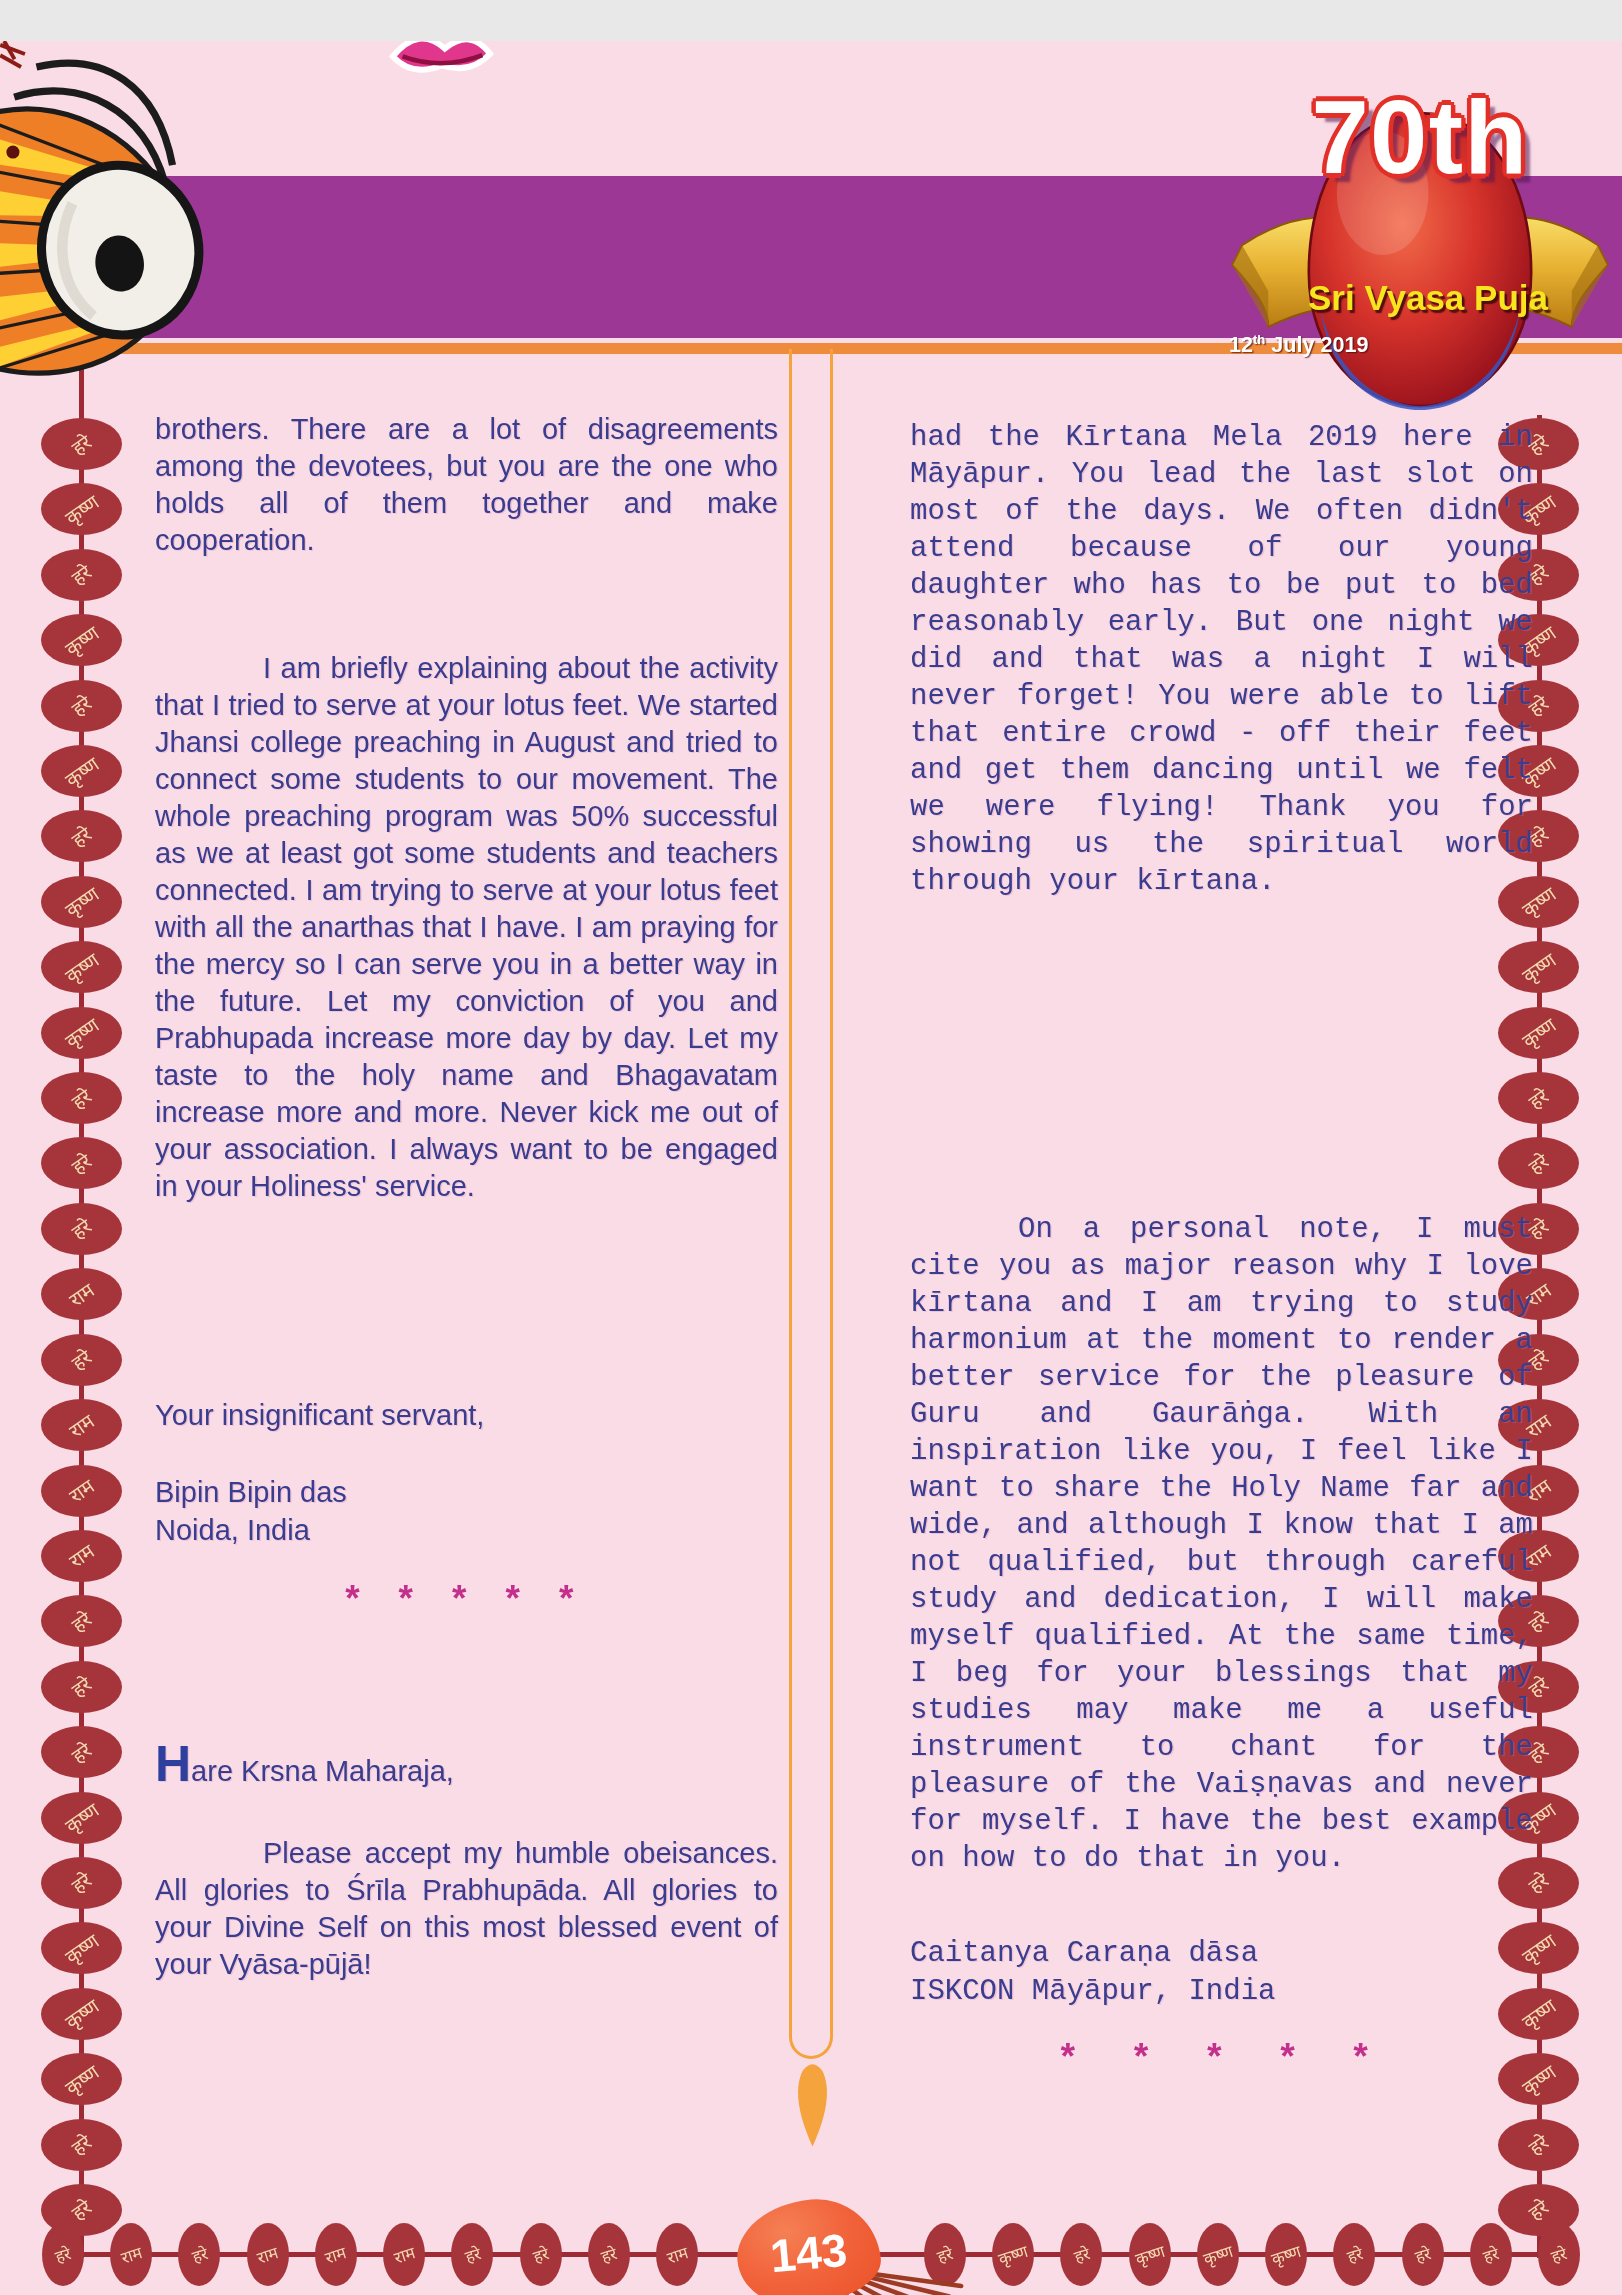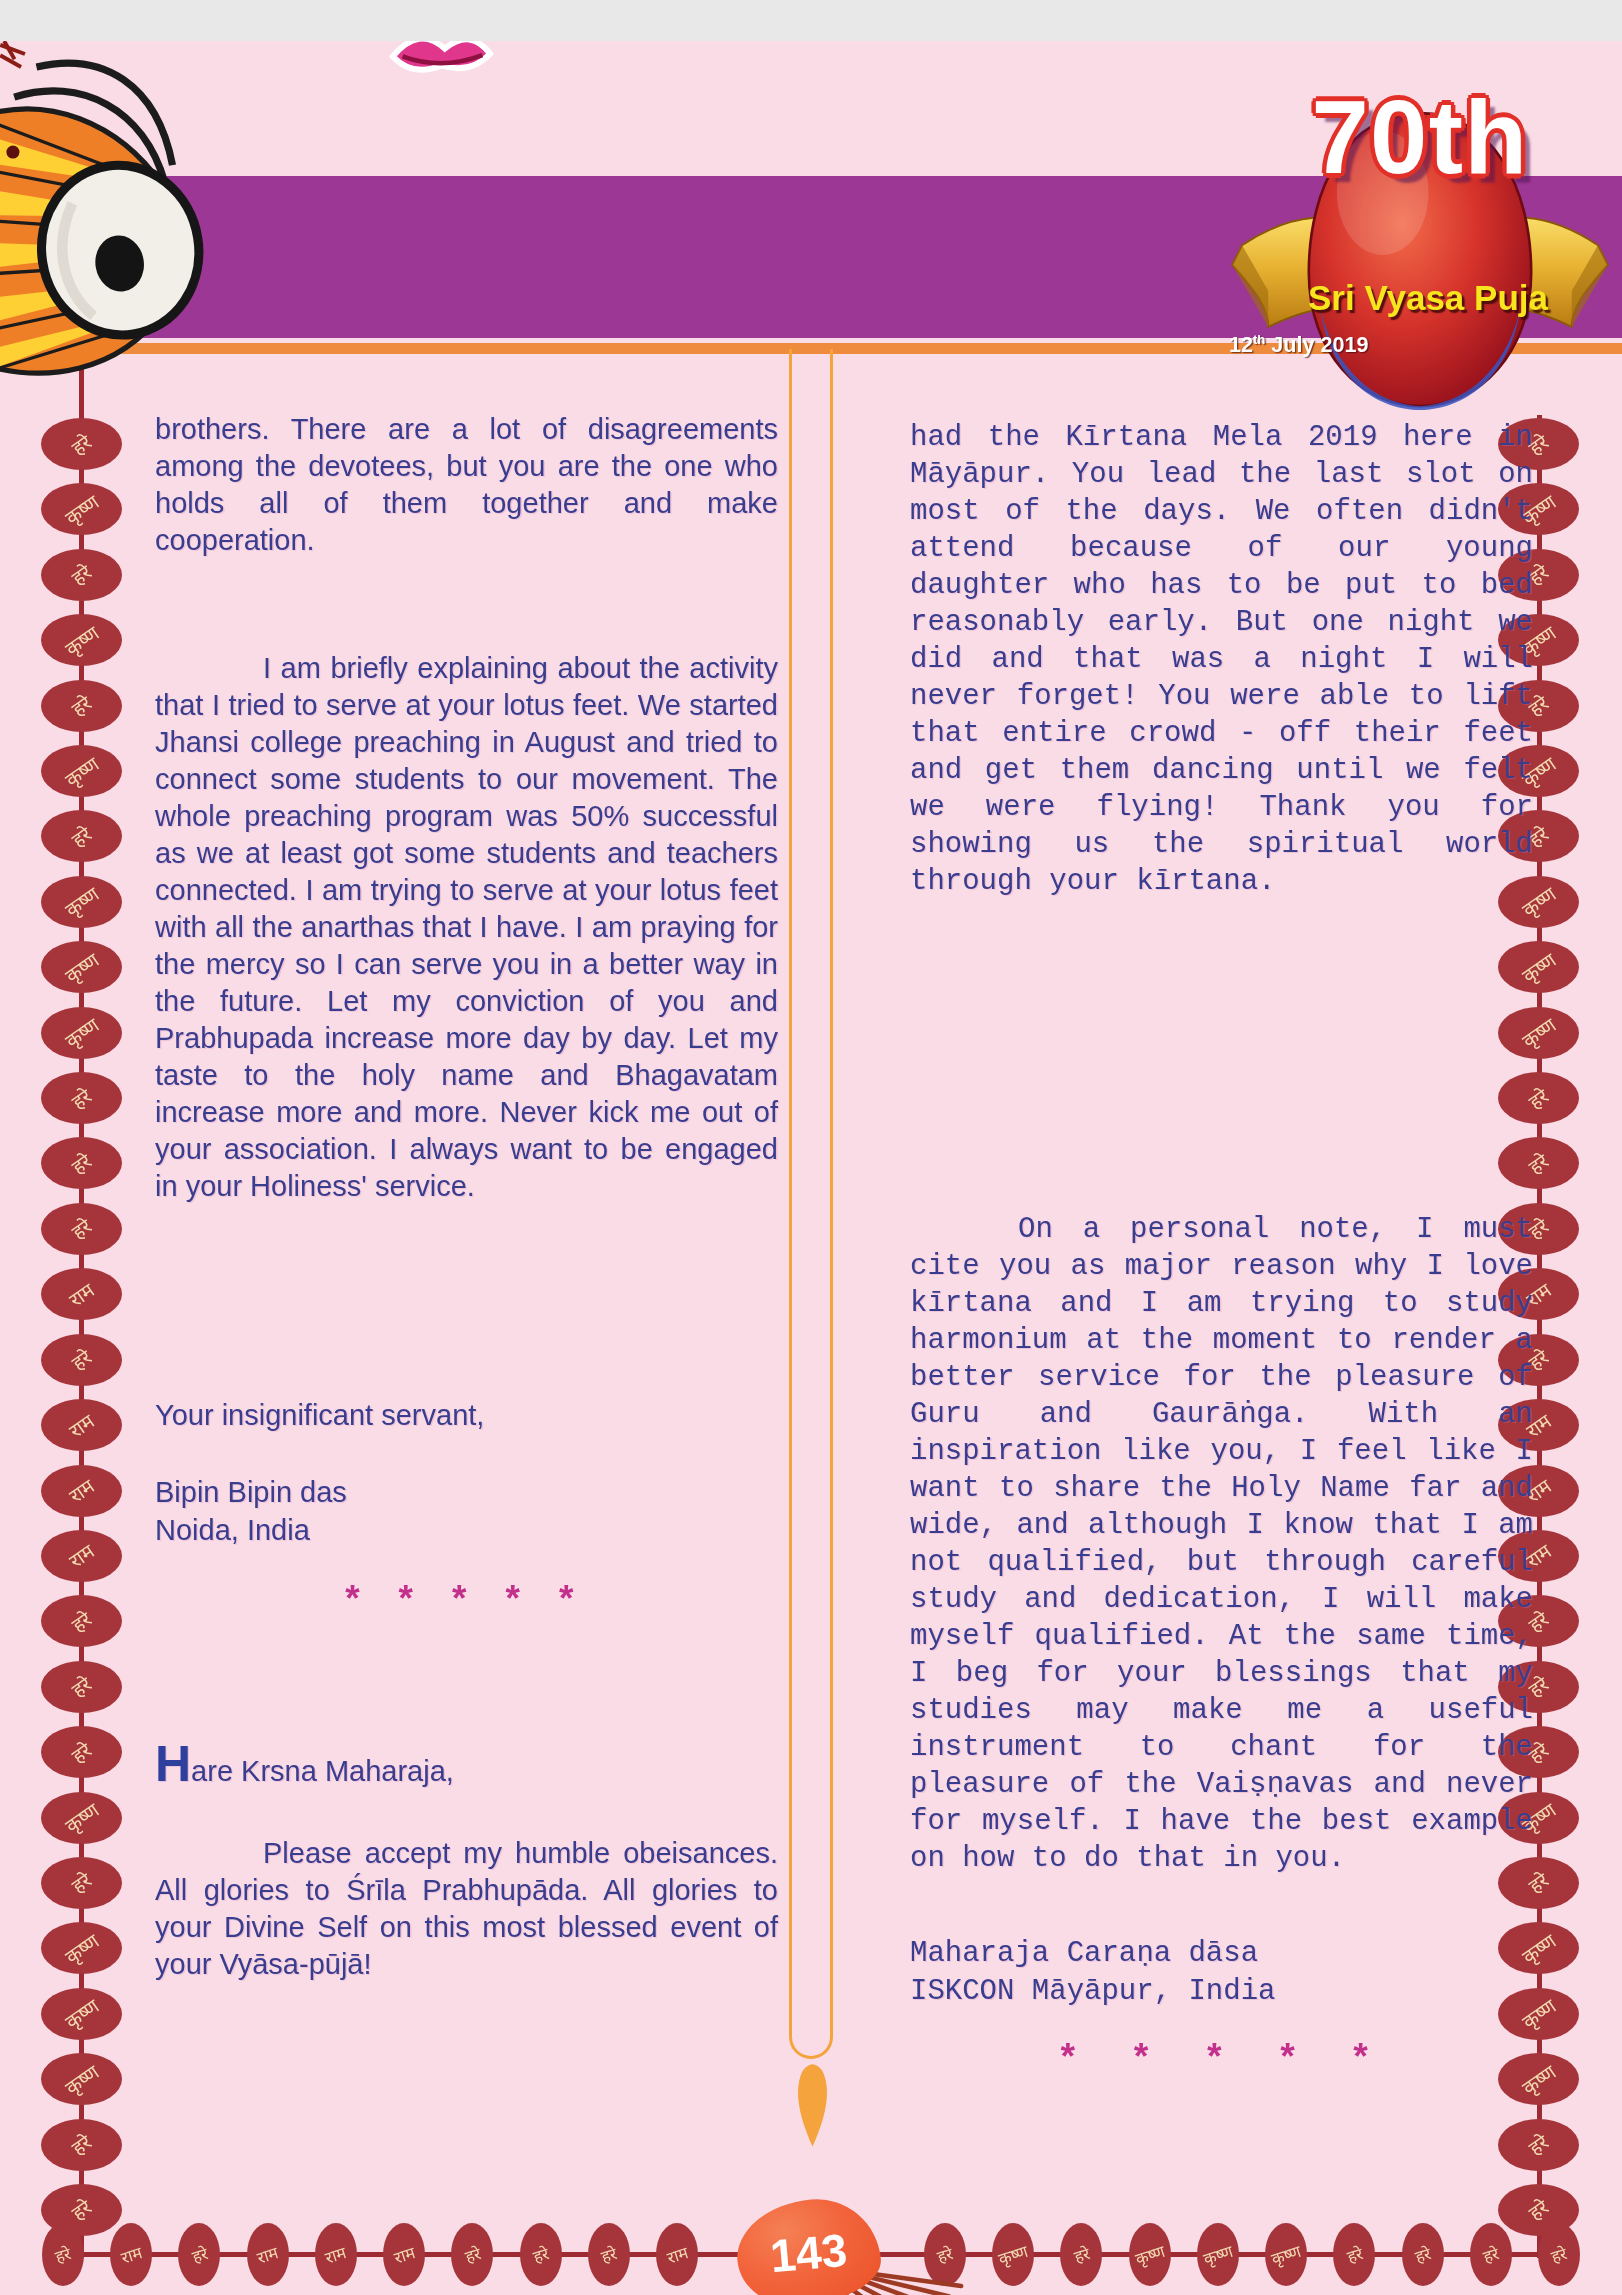--- a/index.html
+++ b/index.html
@@ -440,18 +440,18 @@
   <div class="block left-col justify indent" style="top:609px">I am briefly explaining about the activity that I tried to serve at your lotus feet. We started Jhansi college preaching in August and tried to connect some students to our movement. The whole preaching program was 50% successful as we at least got some students and teachers connected. I am trying to serve at your lotus feet with all the anarthas that I have. I am praying for the mercy so I can serve you in a better way in the future. Let my conviction of you and Prabhupada increase more day by day. Let my taste to the holy name and Bhagavatam increase more and more. Never kick me out of your association. I always want to be engaged in your Holiness' service.</div>
   <div class="block left-col" style="top:1356px">Your insignificant servant,</div>
   <div class="block left-col" style="top:1433px">Bipin Bipin das</div>
   <div class="block left-col" style="top:1471px">Noida, India</div>
   <div class="block left-col stars" style="top:1539px">* * * * *</div>
   <div class="block left-col" style="top:1705px"><span class="dropcap">H</span><span>are Krsna Maharaja,</span></div>
   <div class="block left-col justify indent" style="top:1794px">Please accept my humble obeisances. All glories to Śrīla Prabhupāda. All glories to your Divine Self on this most blessed event of your Vyāsa-pūjā!</div>
 
   <div class="block right-col justify" style="top:378px">had the Kīrtana Mela 2019 here in Māyāpur. You lead the last slot on most of the days. We often didn't attend because of our young daughter who has to be put to bed reasonably early. But one night we did and that was a night I will never forget! You were able to lift that entire crowd - off their feet and get them dancing until we felt we were flying! Thank you for showing us the spiritual world through your kīrtana.</div>
   <div class="block right-col justify indent" style="top:1170px">On a personal note, I must cite you as major reason why I love kīrtana and I am trying to study harmonium at the moment to render a better service for the pleasure of Guru and Gaurāṅga. With an inspiration like you, I feel like I want to share the Holy Name far and wide, and although I know that I am not qualified, but through careful study and dedication, I will make myself qualified. At the same time, I beg for your blessings that my studies may make me a useful instrument to chant for the pleasure of the Vaiṣṇavas and never for myself. I have the best example on how to do that in you.</div>
-  <div class="block right-col" style="top:1894px">Maharaja Caraṇa dāsa</div>
+  <div class="block right-col" style="top:1894px">Caitanya Caraṇa dāsa</div>
   <div class="block right-col" style="top:1932px">ISKCON Māyāpur, India</div>
   <div class="block right-col stars" style="top:2001px">* * * * *</div>
 
 </div>
 
 
 </body></html>

